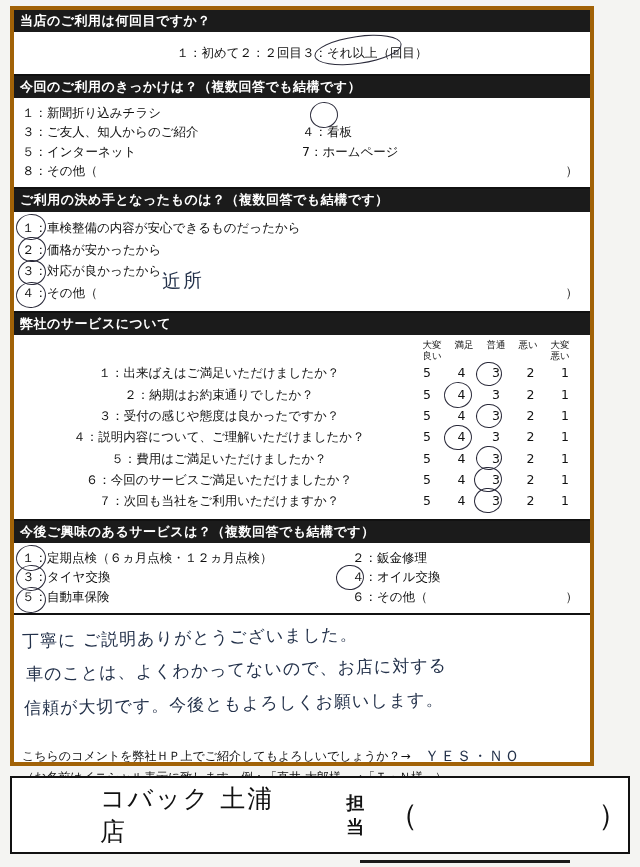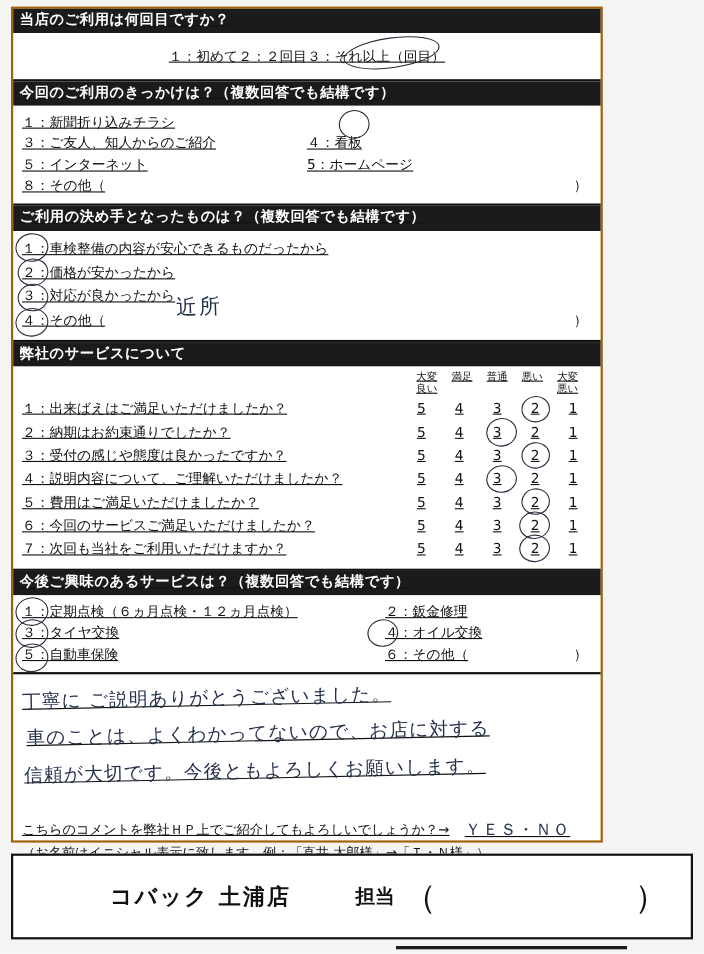--- a/index.html
+++ b/index.html
@@ -18,27 +18,26 @@
   .page {
     position: relative;
     width: 640px;
     height: 867px;
     background: #f4f4f2;
   }
   .sheet {
     position: absolute;
     left: 10px;
     top: 6px;
-    width: 538px;
+    width: 584px;
     height: 760px;
     background: #ffffff;
-    border: 2px solid #a16207;
+    border: 4px solid #a16207;
     box-sizing: border-box;
     padding: 0;
-    text-decoration: underline;
   }
   .bar {
     background: #1b1b1b;
     color: #ffffff;
     font-size: 13px;
     font-weight: bold;
     padding: 3px 6px;
     letter-spacing: 0.5px;
     line-height: 1.25;
   }
@@ -90,21 +89,21 @@
     width: 32px;
     text-align: center;
     display: inline-block;
   }
   .svc-row {
     display: flex;
     align-items: center;
     font-size: 12.5px;
     padding: 1px 0;
   }
-  .svc-q { flex: 1 1 auto; white-space: nowrap; }
+  .svc-q { flex: 1 1 auto; white-space: nowrap; text-align: center; }
   .svc-scale {
     width: 160px;
     display: flex;
     justify-content: space-between;
     padding-right: 6px;
     position: relative;
   }
   .svc-scale span { width: 22px; text-align: center; }
 
   
@@ -141,22 +140,22 @@
     top: 776px;
     width: 620px;
     height: 78px;
     background: #ffffff;
     border: 2px solid #111;
     box-sizing: border-box;
     display: flex;
     align-items: center;
   }
   .shop {
-    font-size: 20px;
-    font-weight: bold;
+    font-size: 25px;
+    font-weight: normal;
     letter-spacing: 2px;
     margin-left: 88px;
   }
   .tanto {
     font-size: 18px;
     margin-left: 58px;
     font-weight: bold;
   }
   .bigparen {
     font-size: 30px;
@@ -207,21 +206,21 @@
       <div class="body" style="position:relative;">
         <div class="row">
           <div class="col">１：新聞折り込みチラシ</div>
         </div>
         <div class="row">
           <div class="col">３：ご友人、知人からのご紹介</div>
           <div class="col">４：看板</div>
         </div>
         <div class="row">
           <div class="col">５：インターネット</div>
-          <div class="col">5：ホームページ</div>
+          <div class="col">7：ホームページ</div>
         </div>
         <div class="row">
           <div class="col" style="position:relative;">
             <span>８：その他（</span>
             <span style="position:absolute; right:4px;">）</span>
           </div>
         </div>
         <div class="circle" style="left:296px; top:4px; width:26px; height:24px;"></div>
       </div>
     </div>

